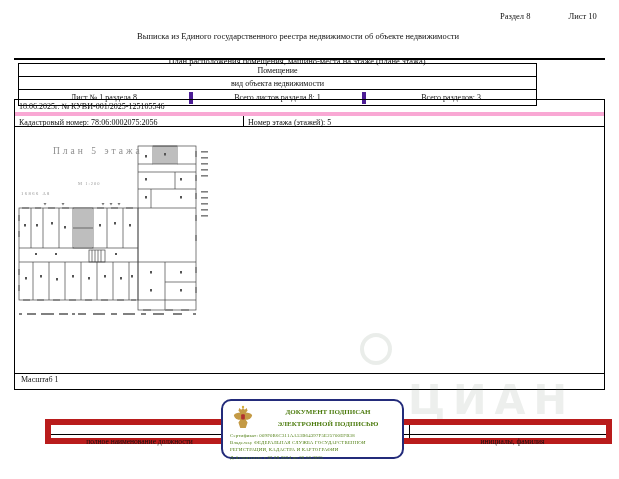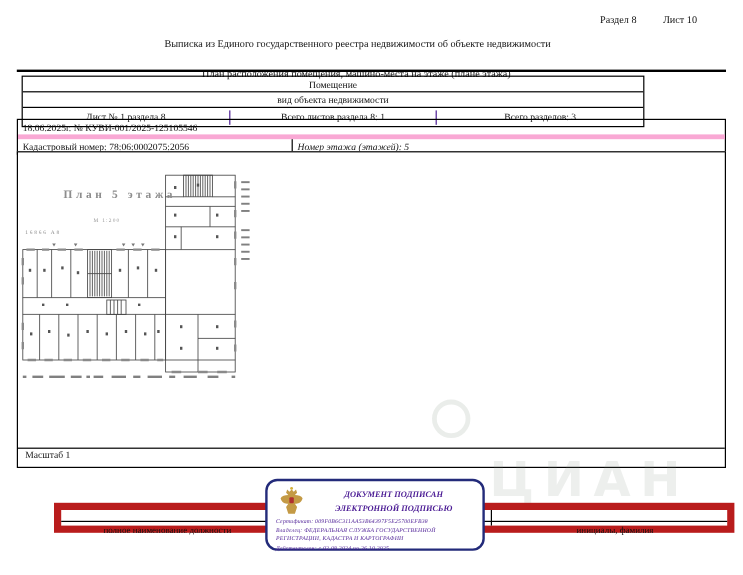--- a/index.html
+++ b/index.html
@@ -1,54 +1,54 @@
 <!DOCTYPE html>
 <html><head>
 <meta charset="utf-8">
 <style>
   html,body{margin:0;padding:0;background:#ffffff;}
   #page{position:relative;width:619px;height:479px;background:#ffffff;
         font-family:"Liberation Serif",serif;color:#111;overflow:hidden;}
   .abs{position:absolute;}
   .center{text-align:center;}
   
-  .hdr-right{top:11px;left:500px;font-size:8.5px;display:flex;gap:22px;}
+  .hdr-right{top:11px;left:500px;font-size:8.5px;display:flex;gap:38px;}
   .doc-title{top:31px;left:0;width:596px;font-size:8.5px;}
   .doc-subtitle{top:56px;left:0;width:554px;font-size:8.5px;padding-left:20px;}
   .thick-rule{top:58px;left:14px;width:591px;border-top:2.5px solid #000;height:0;}
   
   .t1{top:63px;left:18px;width:519px;border:1px solid #000;font-size:8px;box-sizing:border-box;}
   .t1 .row{border-bottom:1px solid #000;padding:1.5px 0;text-align:center;}
   .t1 .row:last-child{border-bottom:none;}
   .t1 .cells{display:flex;}
-  .t1 .cells div{flex:1;border-right:1px solid #4c1d95;padding:1.5px 0;text-align:center;}
+  .t1 .cells div{flex:1;border-right:4px solid #4c1d95;padding:1.5px 0;text-align:center;}
   .t1 .cells div:last-child{border-right:none;}
   
   .t2{top:99px;left:14px;width:591px;border:1px solid #000;font-size:8px;box-sizing:border-box;}
   .t2 .row1{border-bottom:4px solid #f9a8d4;padding:1.5px 4px;}
   .t2 .row2{display:flex;justify-content:space-between;}
   .t2 .c1{width:220px;border-right:1px solid #000;padding:1.5px 4px;}
-  .t2 .c2{flex:1;padding:1.5px 4px;font-style:italic;}
+  .t2 .c2{flex:1;padding:1.5px 4px;}
   
   .plan-box{top:126px;left:14px;width:591px;height:264px;border:1px solid #000;box-sizing:border-box;background:#fff;}
-  .plan-title{left:38px;top:31px;font-size:9.5px;letter-spacing:3px;color:#8d8d8d;white-space:nowrap;font-weight:bold;}
+  .plan-title{left:38px;top:19px;font-size:9.5px;letter-spacing:3px;color:#8d8d8d;white-space:nowrap;}
   .plan-scale-note{left:63px;top:54px;font-size:4.5px;letter-spacing:1px;color:#999;}
   .plan-left-marks{left:6px;top:64px;font-size:4.5px;letter-spacing:1.5px;color:#8a8a8a;}
   .scale-row{left:0;right:0;bottom:0;height:13px;border-top:1px solid #000;font-size:8px;padding:1px 6px;}
   
   .sig-table{top:419px;left:45px;width:567px;height:25px;border:6px solid #b91c1c;box-sizing:border-box;z-index:2;background:transparent;}
   .sig-hline{position:absolute;left:0;right:0;top:9px;border-top:1px solid #000;}
   .sig-v1{position:absolute;top:0;bottom:0;left:177px;border-left:1px solid #000;}
   .sig-v2{position:absolute;top:0;bottom:0;left:358px;border-left:1px solid #000;}
   .sig-label{position:absolute;top:12px;font-size:7.5px;text-align:center;}
   .sig-label.l{left:0;width:177px;}
   .sig-label.r{left:358px;width:207px;}
   
   .stamp{top:399px;left:221px;width:183px;height:60px;background:#fff;border:2.5px solid #232b7a;
-         border-radius:10px;z-index:5;color:#4c1d95;box-sizing:border-box;font-style:italic;}
+         border-radius:10px;z-index:5;color:#4d7c0f;box-sizing:border-box;}
   .stamp-bold{position:absolute;left:34px;top:6px;width:142px;text-align:center;font-weight:bold;
               font-size:7px;line-height:1.65;}
   .stamp-small{position:absolute;left:7px;top:31px;font-size:4.8px;line-height:1.5;letter-spacing:.2px;white-space:nowrap;}
   .stamp-eagle{position:absolute;left:9px;top:4px;width:22px;height:26px;}
   
   .watermark{top:377px;left:408px;font-family:"DejaVu Sans",sans-serif;font-weight:bold;
              font-size:40px;letter-spacing:8px;color:rgba(128,145,128,0.14);z-index:1;}
 </style>
 </head>
 <body>

